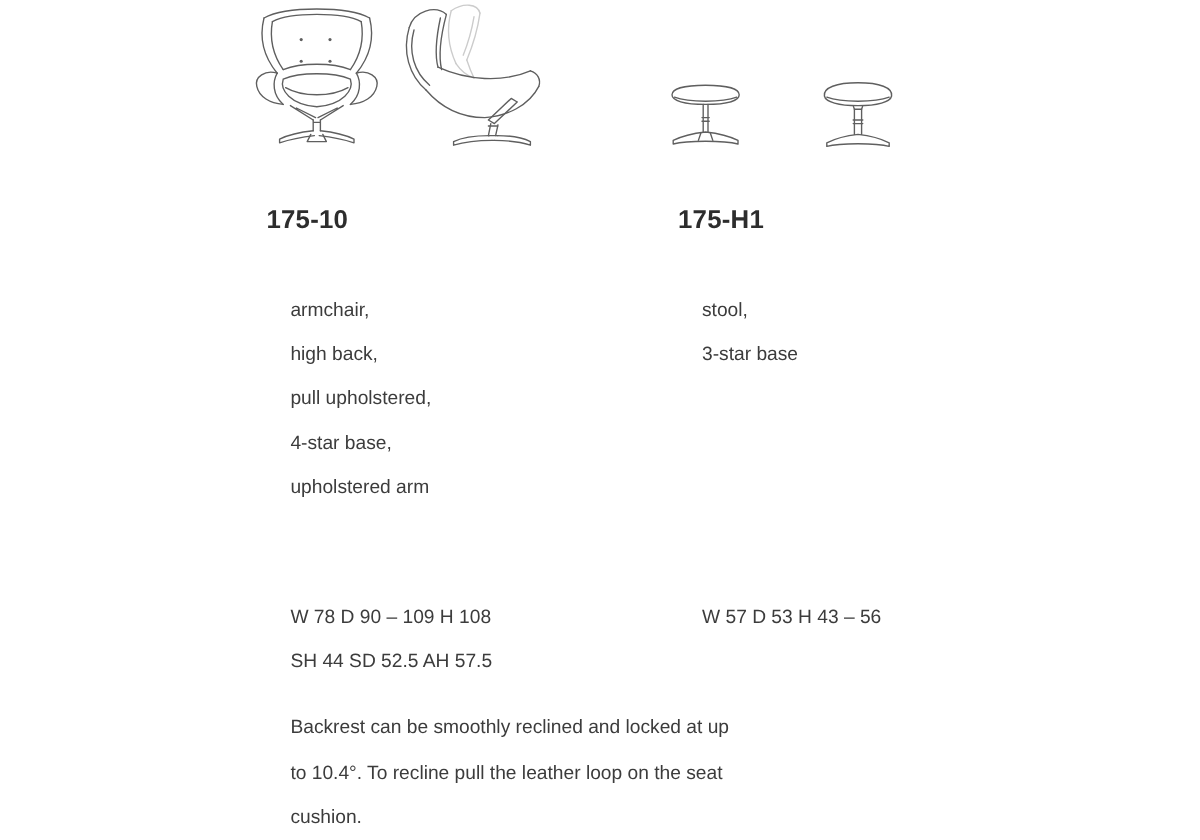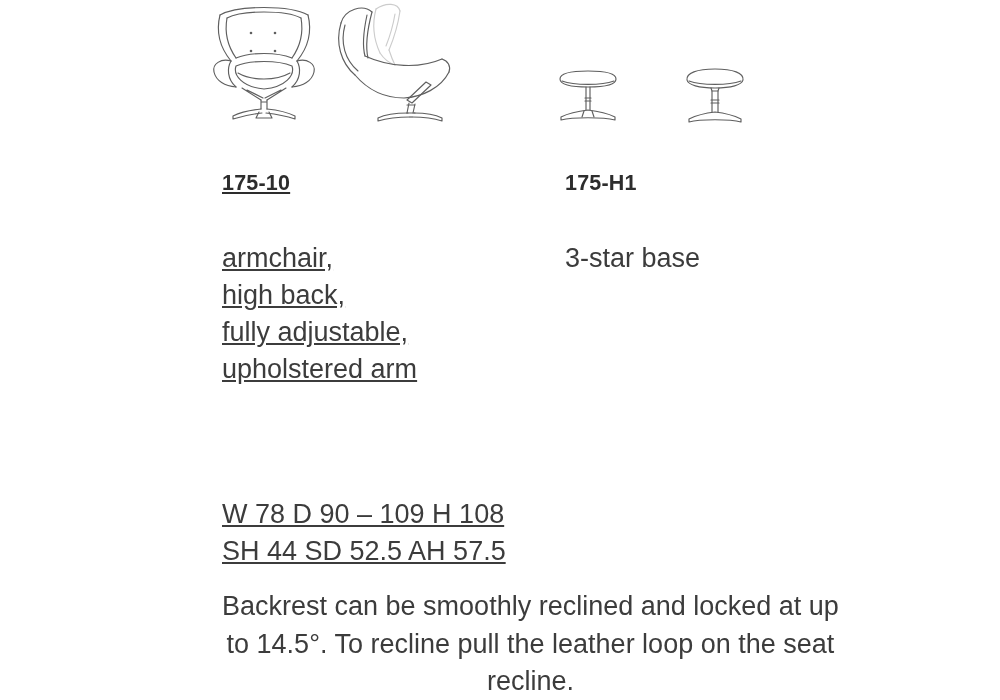--- a/index.html
+++ b/index.html
@@ -23,27 +23,28 @@
 
   .model {
     position:absolute;
     font-size:21.5px;
     font-weight:bold;
     color:#2d2d2d;
     letter-spacing:0.2px;
   }
   .desc, .dims, .footnote {
     position:absolute;
-    font-size:27px;
+    font-size:16px;
     color:#3c3c3c;
+    margin-left:20px;
   }
   .desc .line, .dims .line { line-height:37px; white-space:nowrap; }
-  .footnote .line { line-height:37.5px; white-space:nowrap;text-align:center; }
+  .footnote .line { line-height:37.5px; white-space:nowrap; }
 
-  .col-left  { left:222px;text-decoration:underline; }
+  .col-left  { left:222px; }
   .col-right { left:565px; }
 
   #drawing-armchair-front { left:206px; top:2px;  width:116px; height:120px; }
   #drawing-armchair-side  { left:334px; top:0px;  width:124px; height:124px; }
   #drawing-stool-front    { left:556px; top:70px; width:64px;  height:54px;  }
   #drawing-stool-side     { left:684px; top:68px; width:62px;  height:58px;  }
 
   #model-armchair, #model-stool { top:171px; }
   #desc-armchair,  #desc-stool  { top:240px; }
   #dims-armchair,  #dims-stool  { top:496px; }
@@ -144,35 +145,40 @@
     <g>
       <path d="M 31,44 C 22,45 11,48 5,51 L 5,54 C 16,51 46,51 57,54 L 57,51 C 51,48 40,45 31,44"></path>
     </g>
   </svg>
 
   <div class="model col-left" id="model-armchair">175-10</div>
 
   <div class="desc col-left" id="desc-armchair">
     <div class="line">armchair,</div>
     <div class="line">high back,</div>
-    <div class="line">fully adjustable,</div>
+    <div class="line">pull upholstered,</div>
+    <div class="line">4-star base,</div>
     <div class="line">upholstered arm</div>
   </div>
 
   <div class="dims col-left" id="dims-armchair">
     <div class="line">W 78 D 90 – 109 H 108</div>
     <div class="line">SH 44 SD 52.5 AH 57.5</div>
   </div>
 
   <div class="model col-right" id="model-stool">175-H1</div>
 
   <div class="desc col-right" id="desc-stool">
+    <div class="line">stool,</div>
     <div class="line">3-star base</div>
   </div>
 
+  <div class="dims col-right" id="dims-stool">
+    <div class="line">W 57 D 53 H 43 – 56</div>
+  </div>
 
   <div class="footnote" id="footnote">
     <div class="line">Backrest can be smoothly reclined and locked at up</div>
-    <div class="line">to 14.5°. To recline pull the leather loop on the seat</div>
-    <div class="line">recline.</div>
+    <div class="line">to 10.4°. To recline pull the leather loop on the seat</div>
+    <div class="line">cushion.</div>
   </div>
 
 </div>
 
 </body></html>

